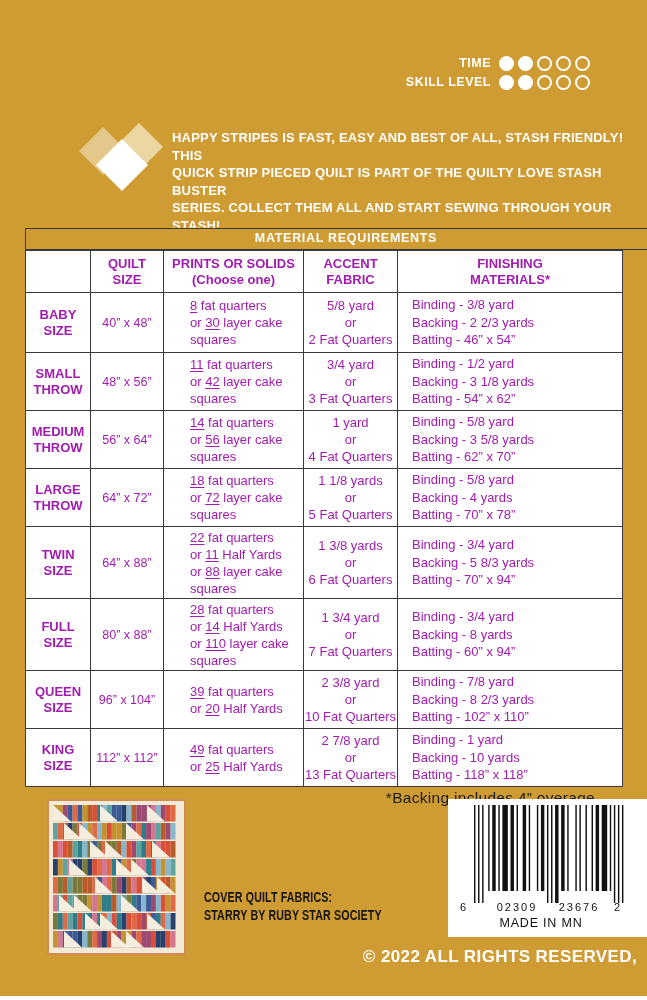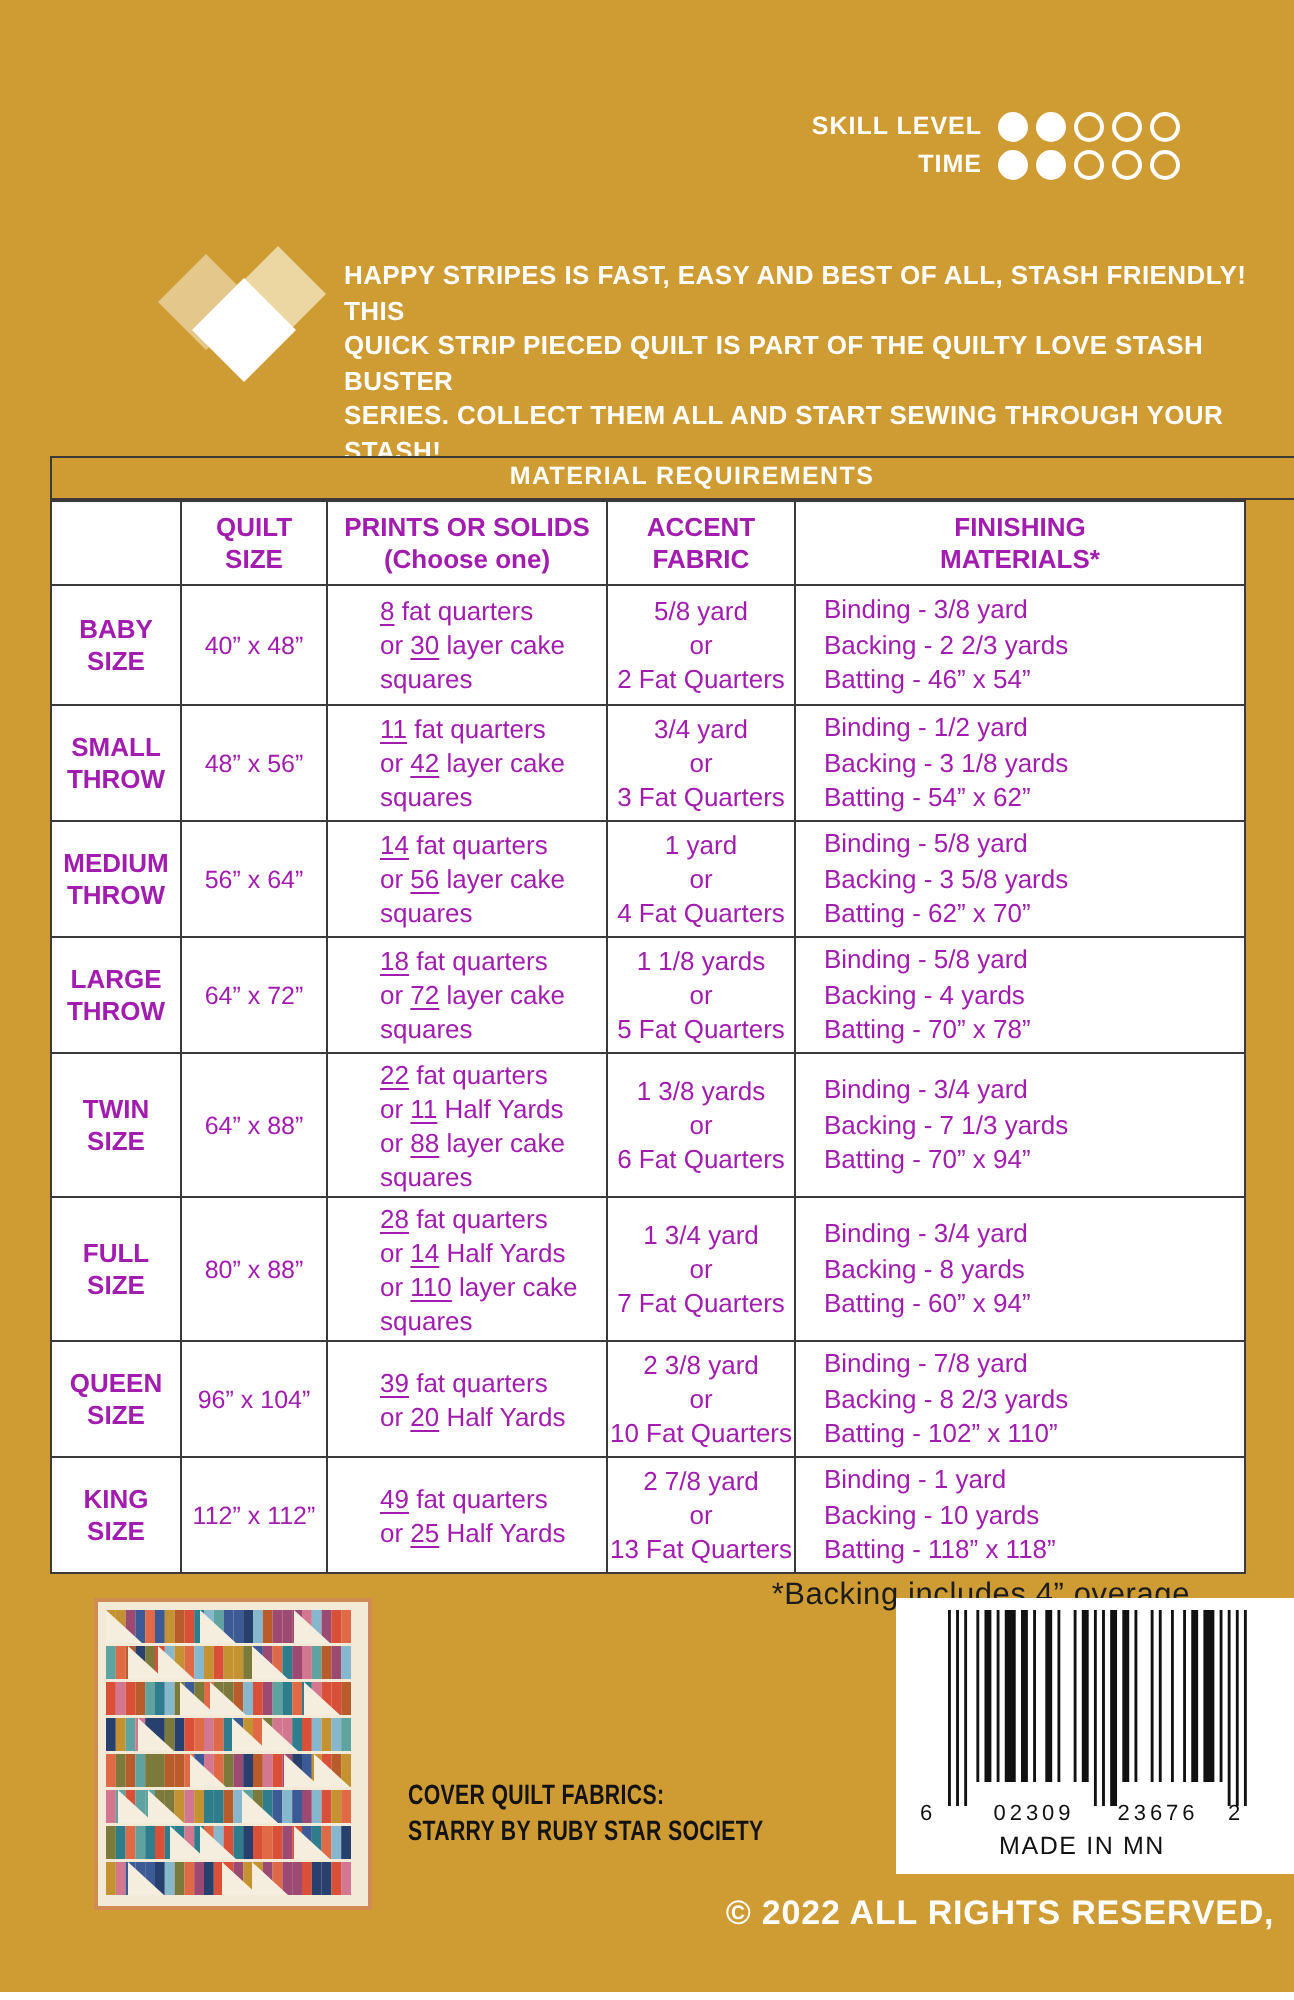--- a/index.html
+++ b/index.html
@@ -54,32 +54,32 @@
         font-size:17px;line-height:19px;letter-spacing:.4px}
   .bstrip{position:absolute;left:0;bottom:0;width:647px;height:4px;background:#fff}
 </style>
 </head>
 <body>
 
 <div class="page" style="background: rgb(207, 155, 51);">
 
   <div class="skill">
     <div class="meter-row">
-      <span class="meter-label">SKILL LEVEL</span>
-      <span class="dots" id="skill-dots">
+      <span class="meter-label">TIME</span>
+      <span class="dots" id="time-dots">
           <span class="dot filled"></span>
           <span class="dot filled"></span>
           <span class="dot"></span>
           <span class="dot"></span>
           <span class="dot"></span>
         </span>
     </div>
     <div class="meter-row">
-      <span class="meter-label">TIME</span>
-      <span class="dots" id="time-dots">
+      <span class="meter-label">SKILL LEVEL</span>
+      <span class="dots" id="skill-dots">
           <span class="dot filled"></span>
           <span class="dot filled"></span>
           <span class="dot"></span>
           <span class="dot"></span>
           <span class="dot"></span>
         </span>
     </div>
   </div>
 
   <svg class="heart" width="84" height="70" viewBox="0 0 84 70">
@@ -199,21 +199,21 @@
               <div><span>or </span><span class="u">88</span><span> layer cake</span></div>
               <div><span>squares</span></div>
             </td>
             <td class="accent">
               <div>1 3/8 yards</div>
               <div>or</div>
               <div>6 Fat Quarters</div>
             </td>
             <td class="finish">
               <div>Binding - 3/4 yard</div>
-              <div>Backing - 7 1/3 yards</div>
+              <div>Backing - 5 8/3 yards</div>
               <div>Batting - 70” x 94”</div>
             </td>
           </tr>
           <tr style="height: 72px;">
             <th class="rowlabel">FULL<br>SIZE</th>
             <td class="size">80” x 88”</td>
             <td class="prints">
               <div><span class="u">28</span><span> fat quarters</span></div>
               <div><span>or </span><span class="u">14</span><span> Half Yards</span></div>
               <div><span>or </span><span class="u">110</span><span> layer cake</span></div>

